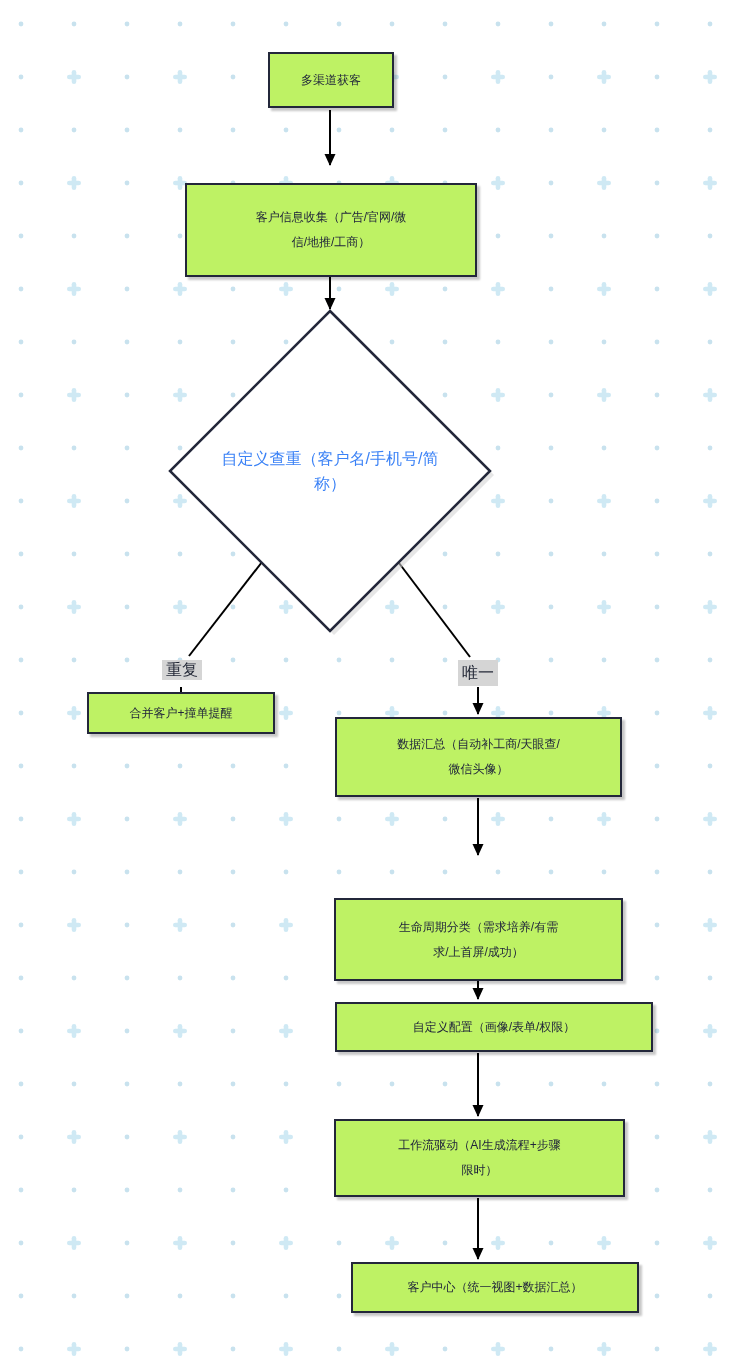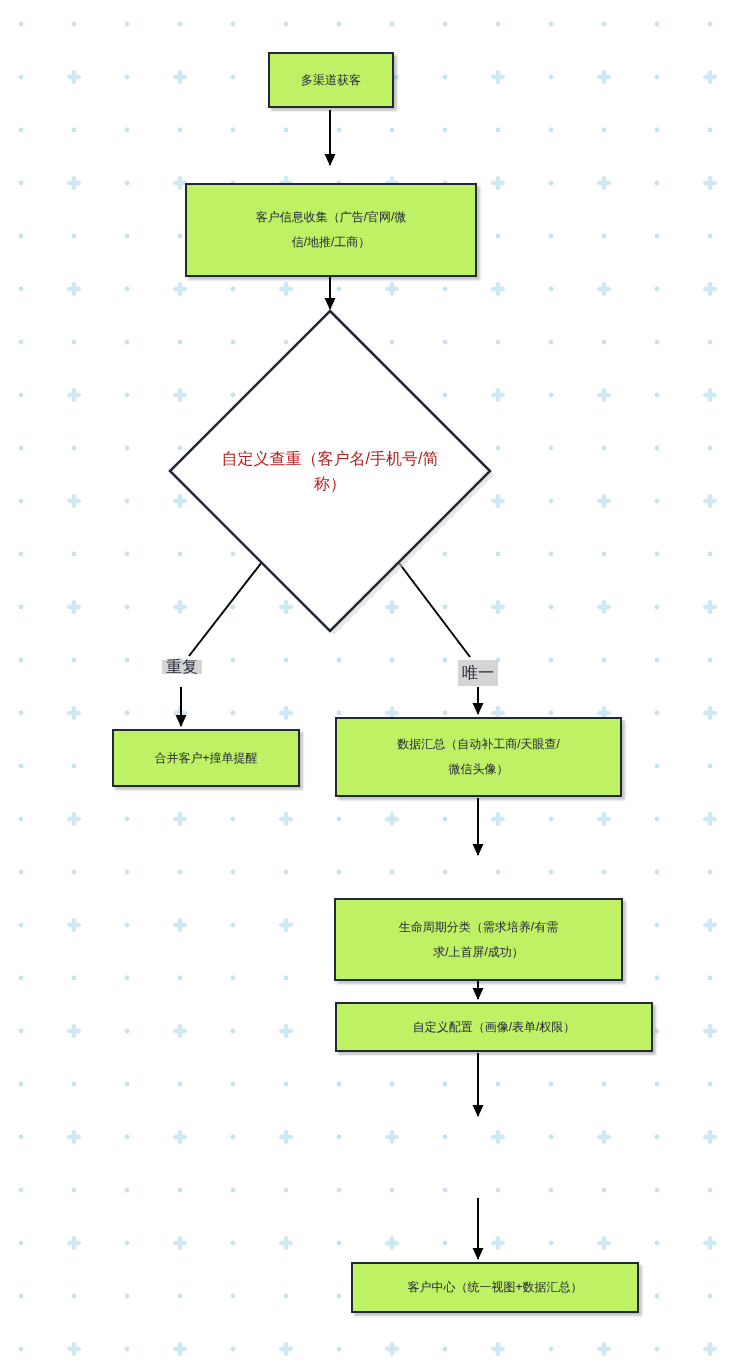--- a/index.html
+++ b/index.html
@@ -10,37 +10,37 @@
   svg.bg{position:absolute;left:0;top:0;z-index:0;}
   svg.edges{position:absolute;left:0;top:0;z-index:1;}
   .node{
     position:absolute;box-sizing:border-box;background:#bef264;border:2px solid #23273a;
     color:#21263b;display:flex;align-items:center;justify-content:center;text-align:center;
     font-size:12px;line-height:25px;white-space:pre-line;padding:2px 0;
     box-shadow:3px 3px 2px rgba(0,0,0,0.22);z-index:2;cursor:default;
   }
   #n-start{left:268px;top:52px;width:126px;height:56px;}
   #n-collect{left:185px;top:156px;width:292px;height:94px;margin-top:27px;}
-  #n-merge{left:87px;top:729px;width:188px;height:58px;margin-left:25px;}
+  #n-merge{left:87px;top:692px;width:188px;height:42px;}
   #n-bgcheck{left:335px;top:717px;width:287px;height:80px;}
   #n-lifecycle{left:334px;top:898px;width:289px;height:83px;}
   #n-config{left:335px;top:1002px;width:318px;height:50px;}
   #n-workflow{left:334px;top:1119px;width:291px;height:78px;}
   #n-center{left:351px;top:1262px;width:288px;height:51px;}
   .diamond-node{position:absolute;left:164px;top:305px;width:332px;height:332px;z-index:2;}
   .diamond-node svg{position:absolute;left:0;top:0;}
   .diamond-text{
     position:absolute;left:0;top:0;right:0;bottom:0;display:flex;align-items:center;justify-content:center;
-    text-align:center;padding:0 40px;font-size:16px;line-height:25px;white-space:pre-line;color:#b91c1c;
+    text-align:center;padding:0 40px;font-size:16px;line-height:25px;white-space:pre-line;color:#3b82f6;
   }
   .edge-label{
     position:absolute;background:#d5d5d5;color:#1f2433;font-size:16px;z-index:3;
     display:flex;align-items:center;justify-content:center;line-height:1;cursor:default;
   }
-  #edge-label-duplicate{left:162px;top:660px;width:40px;height:14px;}
+  #edge-label-duplicate{left:162px;top:660px;width:40px;height:20px;}
   #edge-label-unique{left:458px;top:660px;width:40px;height:26px;}
 </style>
 </head>
 <body>
 
 <div class="canvas">
 
   <svg class="bg" width="748" height="1372" aria-hidden="true">
     <defs>
       <pattern id="dotgrid" x="0" y="0" width="106" height="106" patternUnits="userSpaceOnUse">
@@ -76,20 +76,22 @@
 
   <div class="node" id="n-start">多渠道获客</div>
   <div class="node" id="n-collect">客户信息收集（广告/官网/微
 信/地推/工商）</div>
   <div class="node" id="n-merge">合并客户+撞单提醒</div>
   <div class="node" id="n-bgcheck">数据汇总（自动补工商/天眼查/
 微信头像）</div>
   <div class="node" id="n-lifecycle">生命周期分类（需求培养/有需
 求/上首屏/成功）</div>
   <div class="node" id="n-config">自定义配置（画像/表单/权限）</div>
+  <div class="node" id="n-workflow">工作流驱动（AI生成流程+步骤
+限时）</div>
   <div class="node" id="n-center">客户中心（统一视图+数据汇总）</div>
 
   <div class="diamond-node">
     <svg width="332" height="332" aria-hidden="true">
       <polygon points="170,10 330,170 170,330 10,170" fill="#d2d2d2" opacity="0.55"></polygon>
       <polygon points="166,6 326,166 166,326 6,166" fill="#ffffff" stroke="#23273a" stroke-width="2.5"></polygon>
     </svg>
     <div class="diamond-text">自定义查重（客户名/手机号/简
 称）</div>
   </div>

